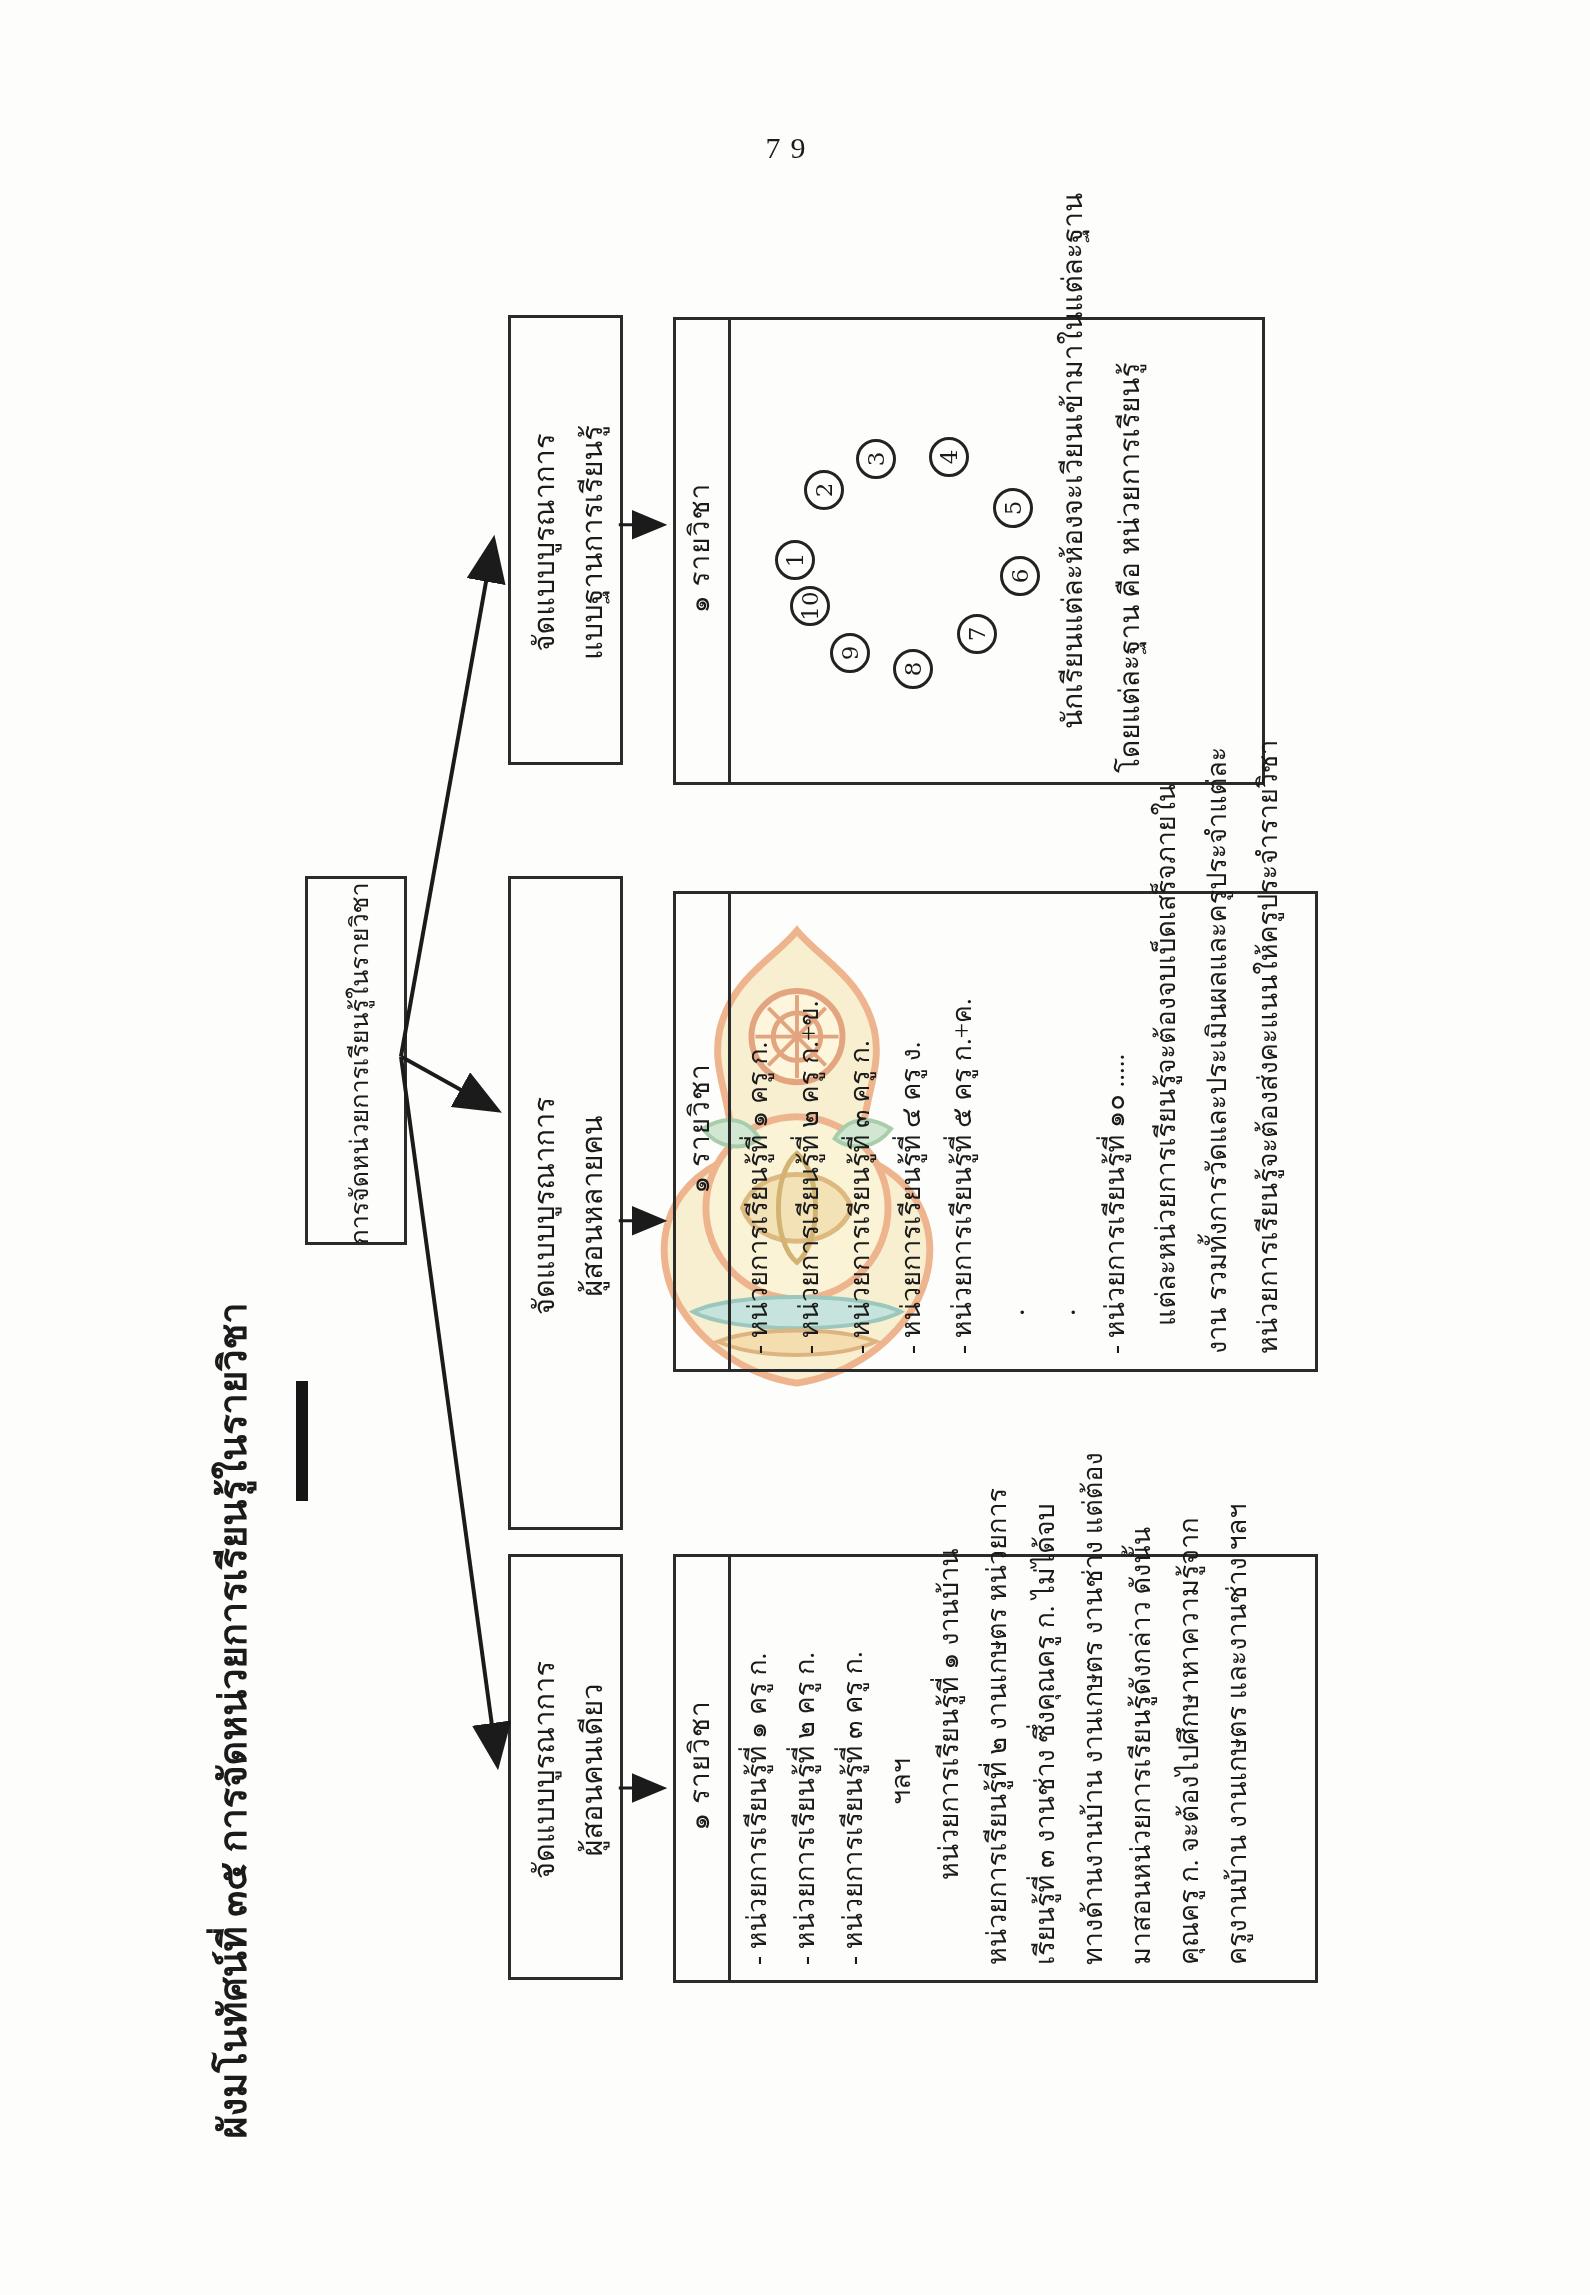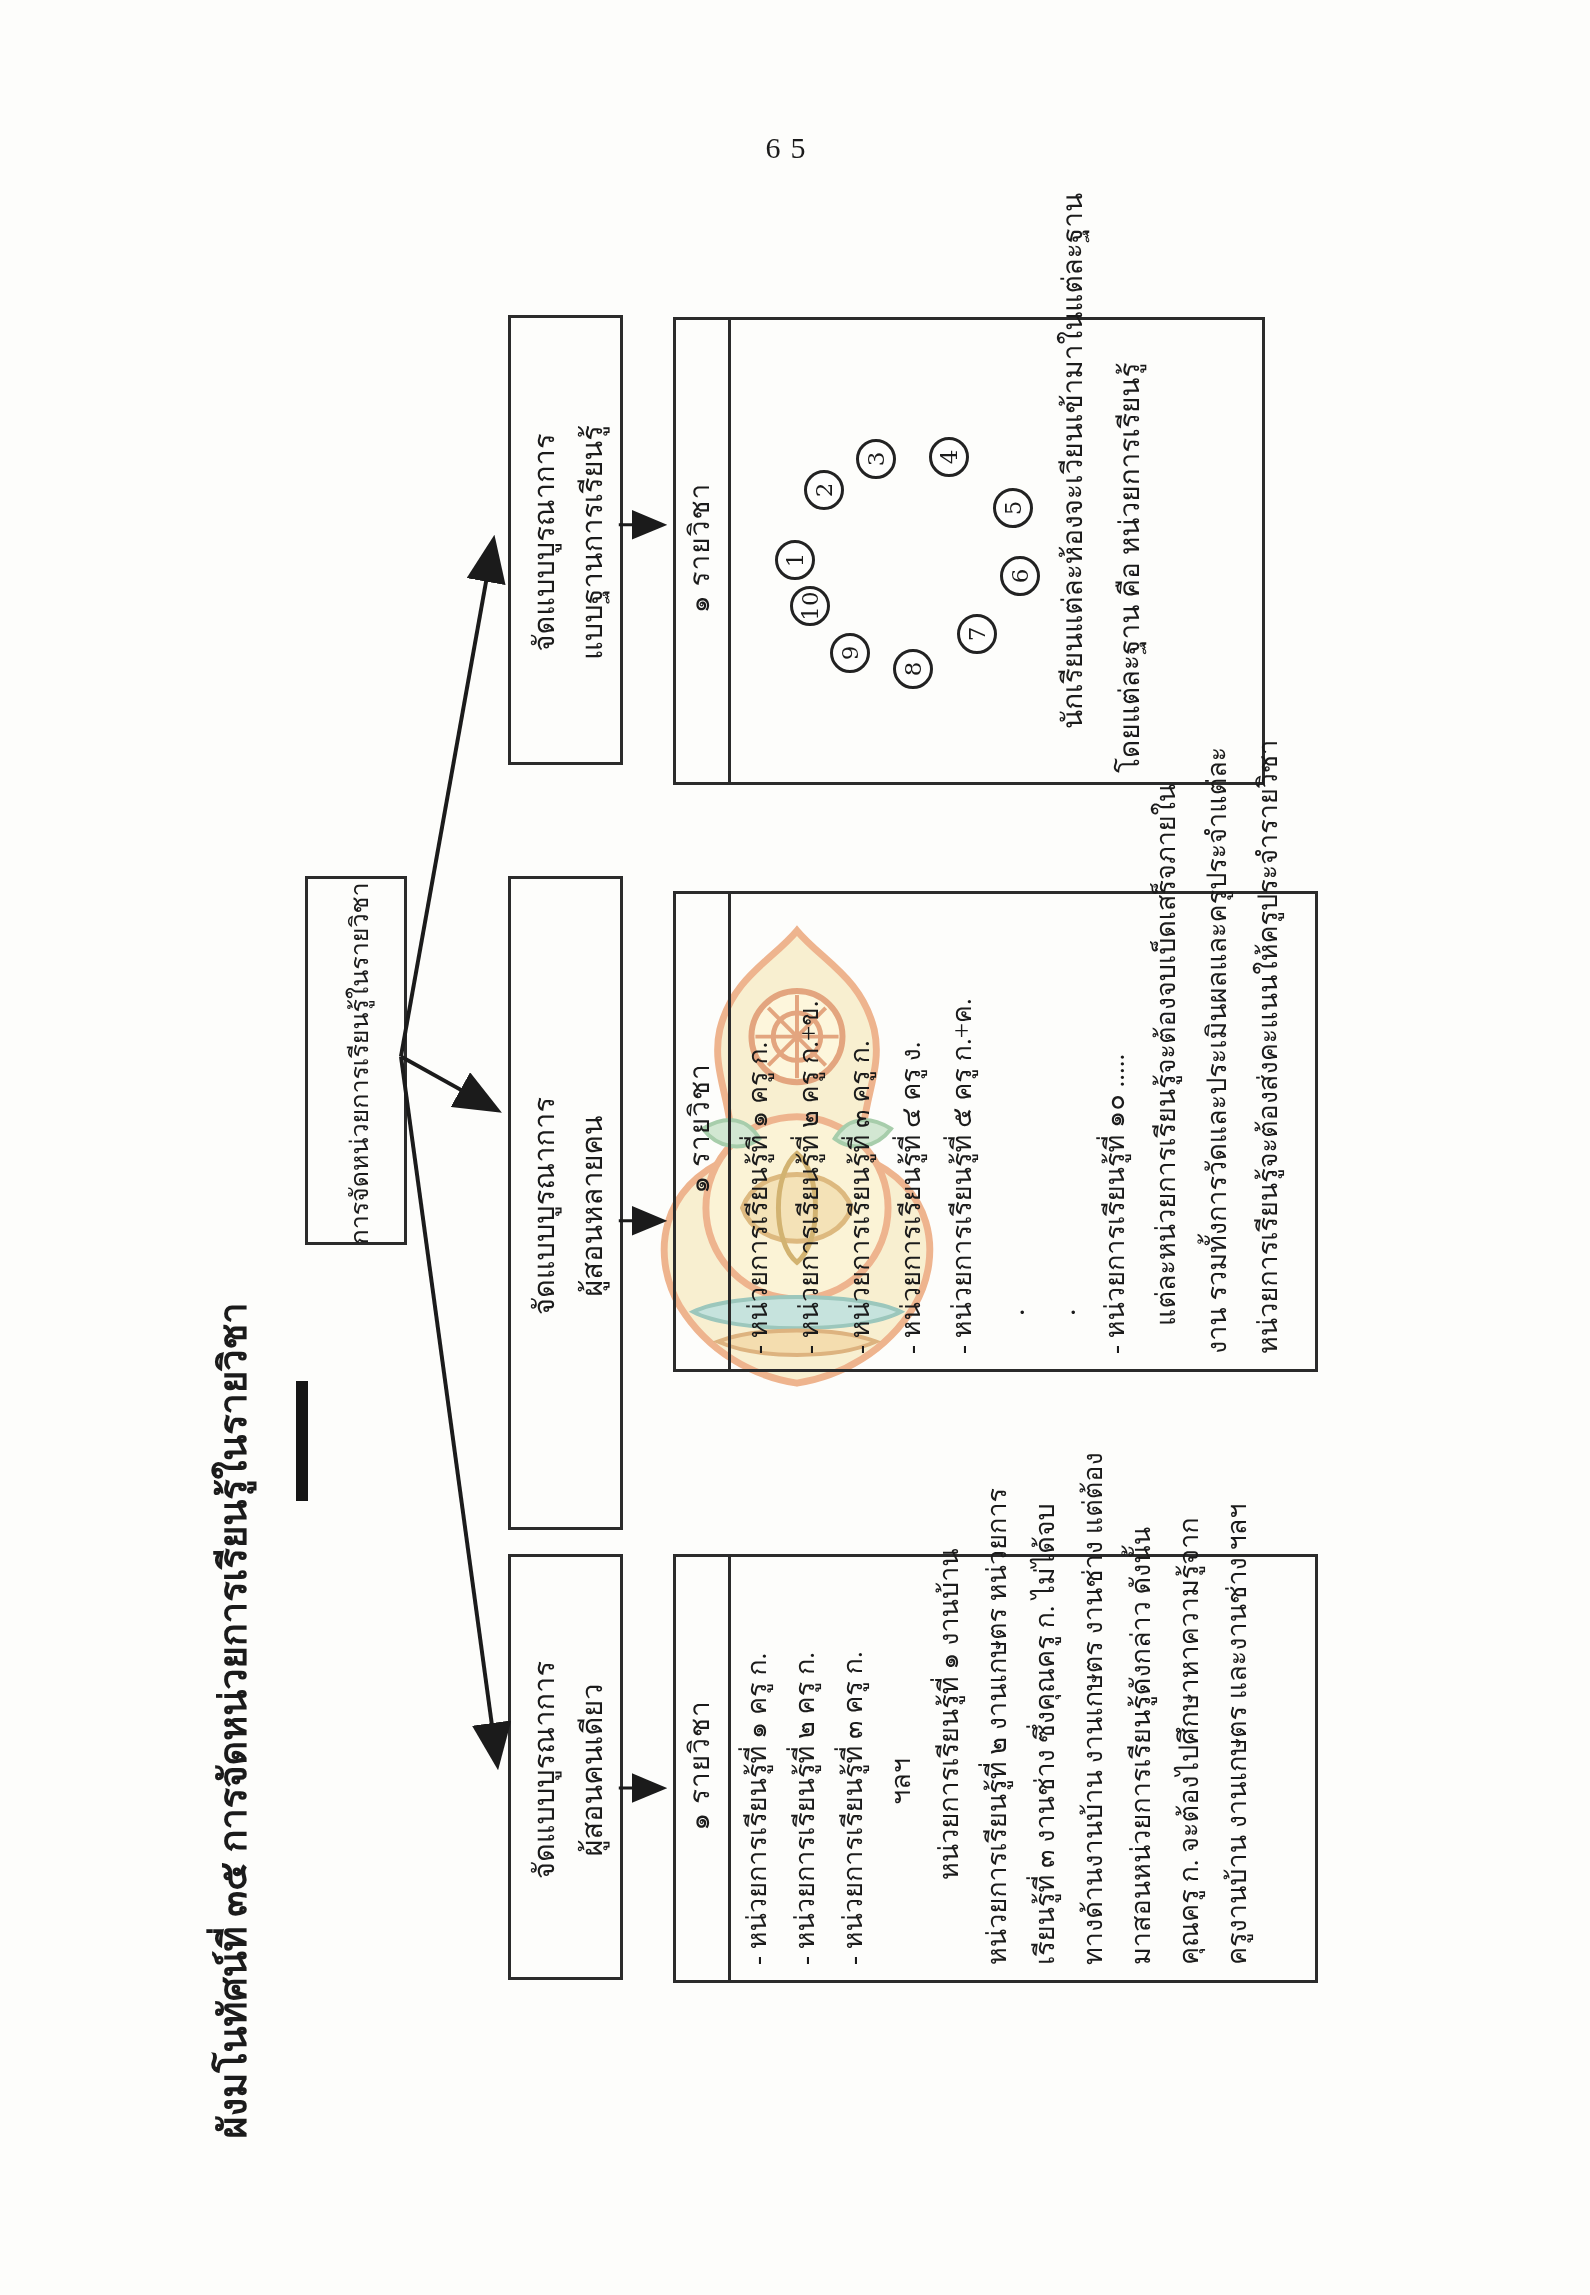--- a/index.html
+++ b/index.html
@@ -65,21 +65,21 @@
     <circle cx="150" cy="285" r="92" fill="#fbf2d2" stroke="#edaa80" stroke-width="7"></circle>
     <path d="M95,285 C110,240 190,240 205,285 C190,330 110,330 95,285 Z" fill="#f3dfae" stroke="#d9b06f" stroke-width="5"></path>
     <path d="M150,230 C175,250 175,320 150,340 C125,320 125,250 150,230 Z" fill="none" stroke="#cda95f" stroke-width="5"></path>
     <path d="M55,205 C80,190 100,195 112,215 C95,228 70,225 55,205 Z" fill="#cde5cd" stroke="#9cc7a0" stroke-width="4"></path>
     <path d="M245,205 C220,190 200,195 188,215 C205,228 230,225 245,205 Z" fill="#cde5cd" stroke="#9cc7a0" stroke-width="4"></path>
     <path d="M45,390 C85,370 215,370 255,390 C215,412 85,412 45,390 Z" fill="#bfe0da" stroke="#8fc0b4" stroke-width="4"></path>
     <path d="M70,420 C110,405 190,405 230,420 C190,438 110,438 70,420 Z" fill="#f3d9a5" stroke="#d9a96f" stroke-width="4"></path>
   </g>
 </svg>
 
-<div id="page-number">65</div>
+<div id="page-number">79</div>
 
 <div id="scan-artifact"></div>
 
 <div id="doc-title" class="rot layer2" style="left:196px;top:1366px;width:73px;height:709px;">
   <div class="rin" style="width: 709px; height: 73px; transform: translateY(709px) rotate(-90deg);">
       <span>ผังมโนทัศน์ที่ ๓๕ การจัดหน่วยการเรียนรู้ในรายวิชา</span>
     </div>
 </div>
 
 <div id="root-box" class="rot bordered layer2" style="left:305px;top:876px;width:96px;height:363px;">

